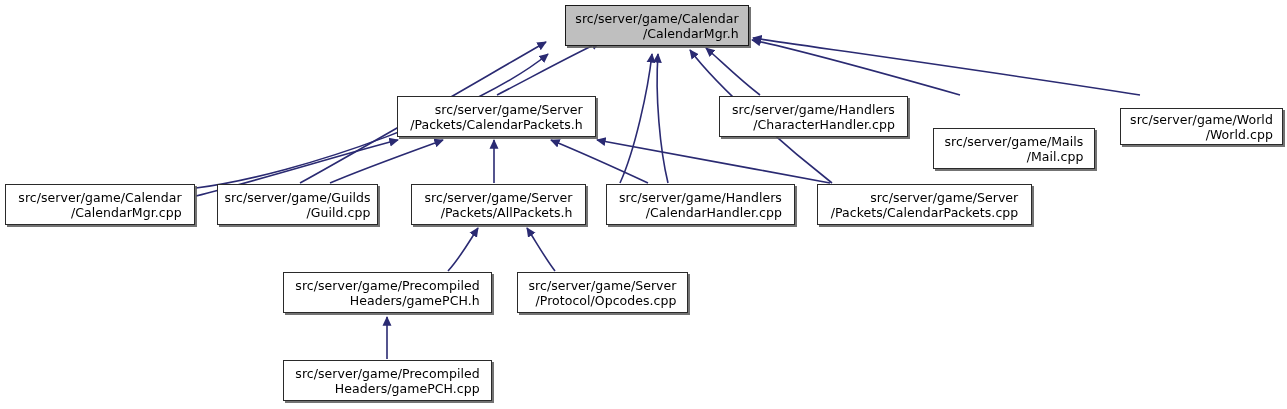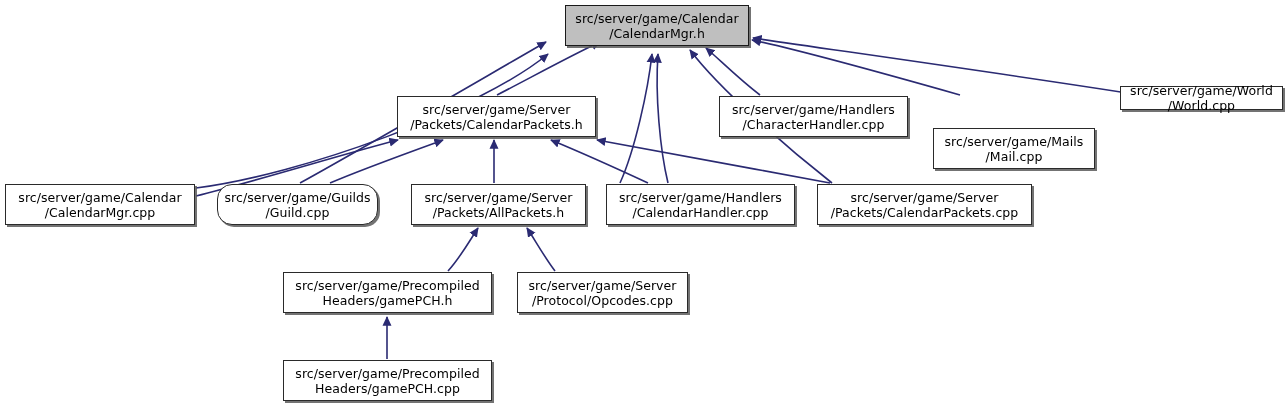--- a/index.html
+++ b/index.html
@@ -24,21 +24,21 @@
   }
   .node-box {
     position: absolute;
     box-sizing: border-box;
     border: 1px solid #2a2a2a;
     background: #ffffff;
     box-shadow: 2px 2px 0 0 rgba(90,90,90,0.85);
     display: flex;
     align-items: center;
     justify-content: center;
-    text-align: center;
+    text-align: right;
     color: #000000;
     font-size: 12.5px;
     line-height: 15px;
     letter-spacing: 0.05px;
     white-space: pre;
     z-index: 5;
   }
   .node-box.root {
     background: #bfbfbf;
     border-color: #1a1a1a;
@@ -82,25 +82,25 @@
 
   <div id="node-layer">
       <div class="node-box root" style="left: 565px; top: 5px; width: 184px; height: 41px;"><span class="node-label">src/server/game/Calendar
 /CalendarMgr.h</span></div>
       <div class="node-box" style="left: 397px; top: 96px; width: 199px; height: 41px;"><span class="node-label">src/server/game/Server
 /Packets/CalendarPackets.h</span></div>
       <div class="node-box" style="left: 719px; top: 96px; width: 189px; height: 41px;"><span class="node-label">src/server/game/Handlers
 /CharacterHandler.cpp</span></div>
       <div class="node-box" style="left: 933px; top: 96px; width: 162px; height: 41px; margin-top: 32px;"><span class="node-label">src/server/game/Mails
 /Mail.cpp</span></div>
-      <div class="node-box" style="left: 1120px; top: 86px; width: 163px; height: 24px;"><span class="node-label">src/server/game/World
+      <div class="node-box" style="left: 1120px; top: 108px; width: 163px; height: 37px;"><span class="node-label">src/server/game/World
 /World.cpp</span></div>
       <div class="node-box" style="left: 5px; top: 184px; width: 190px; height: 41px;"><span class="node-label">src/server/game/Calendar
 /CalendarMgr.cpp</span></div>
-      <div class="node-box" style="left: 217px; top: 184px; width: 161px; height: 41px; border-radius: 15px;"><span class="node-label">src/server/game/Guilds
+      <div class="node-box" style="left: 217px; top: 184px; width: 161px; height: 41px;"><span class="node-label">src/server/game/Guilds
 /Guild.cpp</span></div>
       <div class="node-box" style="left: 411px; top: 184px; width: 175px; height: 41px;"><span class="node-label">src/server/game/Server
 /Packets/AllPackets.h</span></div>
       <div class="node-box" style="left: 606px; top: 184px; width: 189px; height: 41px;"><span class="node-label">src/server/game/Handlers
 /CalendarHandler.cpp</span></div>
       <div class="node-box" style="left: 817px; top: 184px; width: 215px; height: 41px;"><span class="node-label">src/server/game/Server
 /Packets/CalendarPackets.cpp</span></div>
       <div class="node-box" style="left: 283px; top: 272px; width: 209px; height: 41px;"><span class="node-label">src/server/game/Precompiled
 Headers/gamePCH.h</span></div>
       <div class="node-box" style="left: 517px; top: 272px; width: 171px; height: 41px;"><span class="node-label">src/server/game/Server

